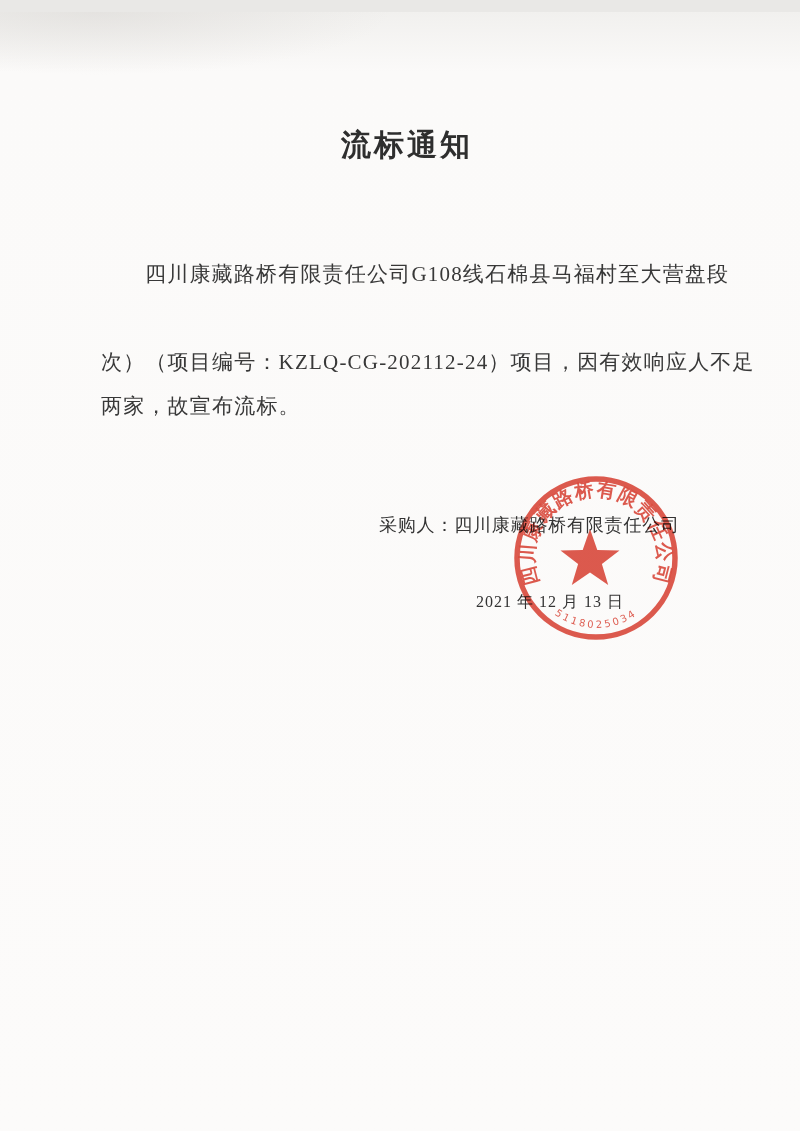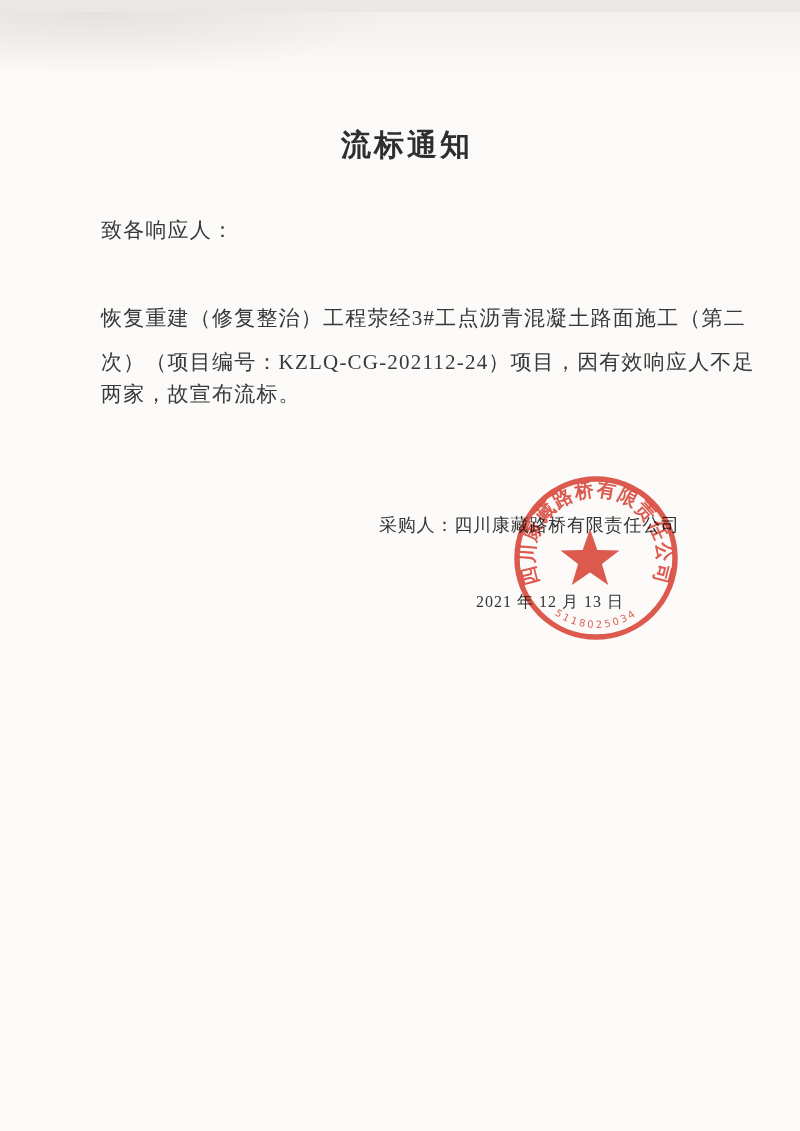--- a/index.html
+++ b/index.html
@@ -36,21 +36,21 @@
     left: 101px;
     font-size: 21px;
     letter-spacing: 1.2px;
     white-space: nowrap;
     color: #383838;
   }
   .salutation   { top: 204px; }
   .para-line-1  { top: 248px; padding-left: 44px; }
   .para-line-2  { top: 292px; }
   .para-line-3  { top: 336px; }
-  .para-line-4  { top: 368px; }
+  .para-line-4  { top: 380px; }
   .purchaser-line {
     position: absolute;
     top: 501px;
     left: 379px;
     font-size: 18px;
     letter-spacing: 0.8px;
     white-space: nowrap;
     color: #333333;
   }
   .date-line {
@@ -84,24 +84,23 @@
     letter-spacing: 2.5px;
   }
 </style>
 </head>
 <body>
 
 <div class="page">
 
   <h1 class="doc-title">流标通知</h1>
 
-  <div class="body-line salutation">致各响应人：</div>
 
+  <div class="body-line para-line-1">四川康藏路桥有限责任公司G108线石棉县马福村至大营盘段</div>
 
-  <div class="body-line para-line-2">恢复重建（修复整治）工程荥经3#工点沥青混凝土路面施工（第二</div>
 
   <div class="body-line para-line-3">次）（项目编号：KZLQ-CG-202112-24）项目，因有效响应人不足</div>
 
   <div class="body-line para-line-4">两家，故宣布流标。</div>
 
   <div class="purchaser-line">采购人：四川康藏路桥有限责任公司</div>
 
   <div class="date-line">2021 年 12 月 13 日</div>
 
   <div class="stamp">

